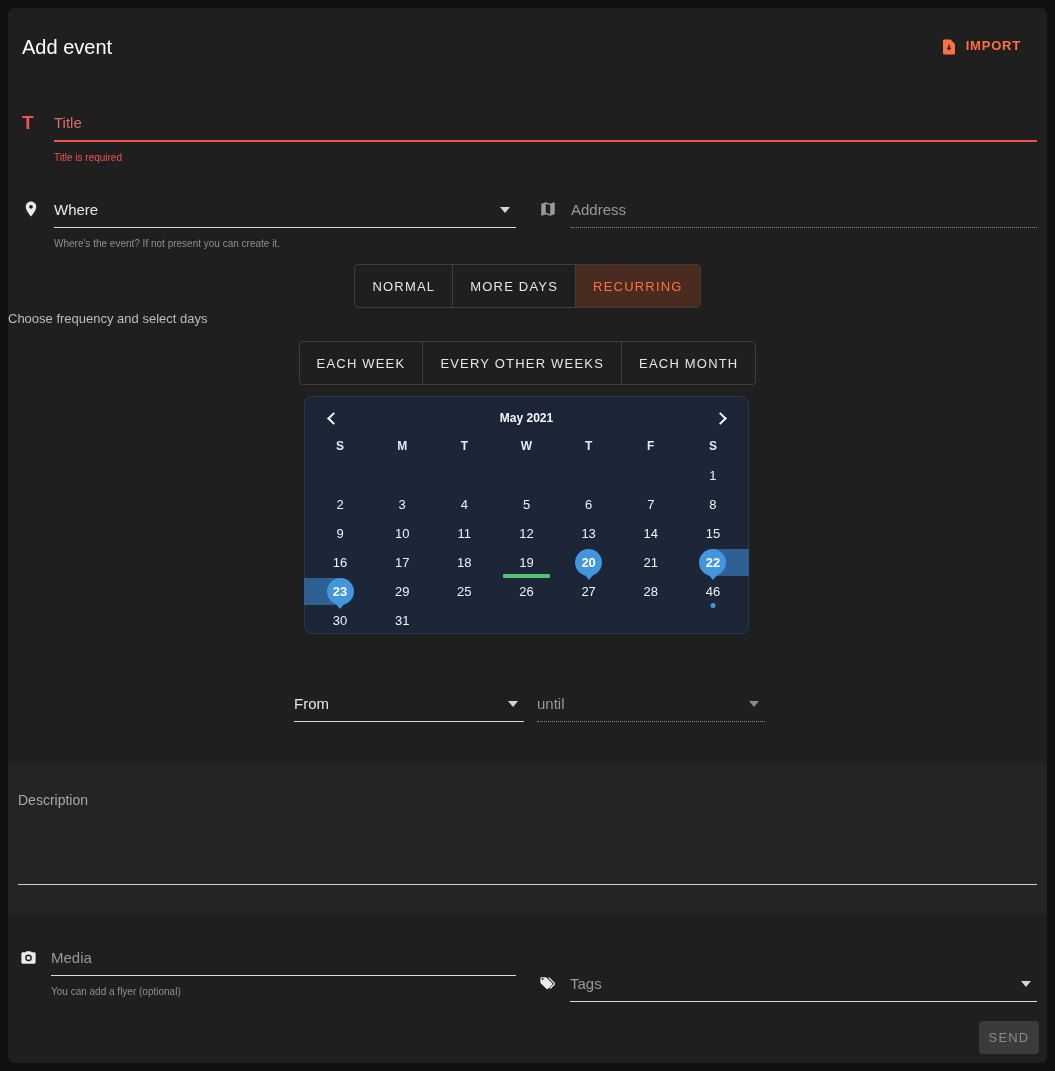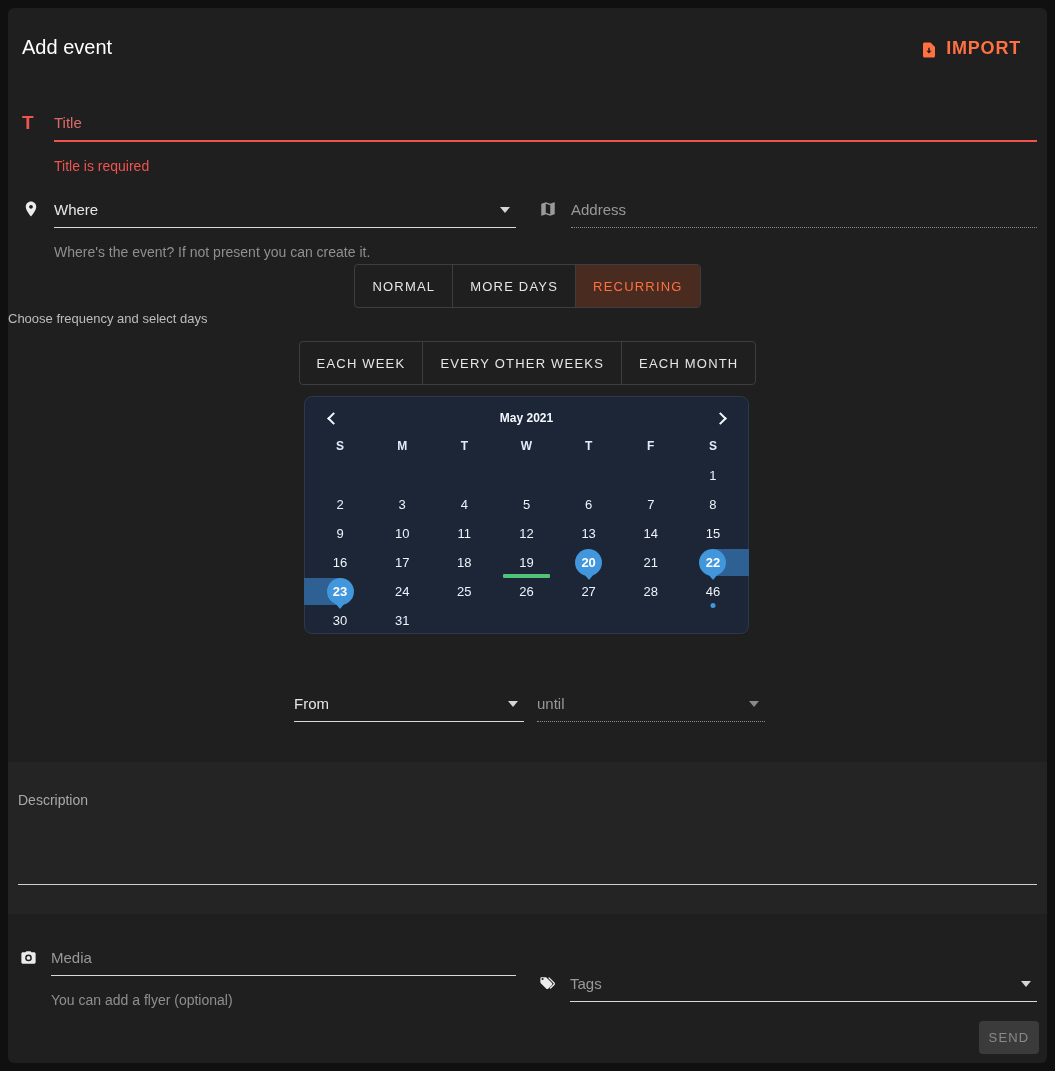--- a/index.html
+++ b/index.html
@@ -18,33 +18,33 @@
     --cal-bg:#1c2636;
     --cal-border:#2b3950;
     --cal-txt:#eef3fa;
   }
   *{box-sizing:border-box;margin:0;padding:0}
   html,body{width:1055px;height:1071px;overflow:hidden}
   body{background:var(--bg);font-family:"Liberation Sans",sans-serif;-webkit-font-smoothing:antialiased}
   .card{position:absolute;left:8px;top:8px;width:1039px;height:1055px;background:var(--card);border-radius:6px;overflow:hidden}
 
   .page-title{position:absolute;left:14px;top:28px;font-size:20px;font-weight:normal;color:#ffffff}
-  .import-btn{position:absolute;right:26px;top:30px;display:flex;align-items:flex-end;gap:8px;background:none;border:none;color:var(--orange);font-family:inherit;font-size:18px;font-weight:600;letter-spacing:.8px;cursor:pointer}
+  .import-btn{position:absolute;right:26px;top:30px;display:flex;align-items:flex-start;gap:8px;background:none;border:none;color:var(--orange);font-family:inherit;font-size:13px;font-weight:600;letter-spacing:.8px;cursor:pointer}
   .import-btn svg{display:block}
 
   
   .field{position:absolute;display:flex;align-items:flex-start}
   .ficon{width:24px;flex:0 0 24px;margin-top:2px;display:flex;justify-content:flex-start}
   .fbody{flex:1;margin-left:8px}
   .fvalue{display:flex;align-items:center;font-size:15px;color:var(--txt);padding:3px 0 9px 0}
   .fvalue .caret{margin-left:auto;margin-right:6px}
   .fline{height:0;border-bottom:1px solid #d9d9d9}
   .fline.red{border-bottom:2px solid var(--red)}
   .fline.dotted{border-bottom:1px dotted #8a8a8a}
-  .fhelp{font-size:14px;color:#8f8f8f;margin-top:16px}
+  .fhelp{font-size:10px;color:#8f8f8f;margin-top:10px}
   .fhelp.error{color:var(--red)}
   .placeholder{color:#989898}
   .red-ph{color:var(--red-soft)}
   .caret{width:0;height:0;border-left:5px solid transparent;border-right:5px solid transparent;border-top:6px solid #d5d5d5}
   .caret.dim{border-top-color:#8a8a8a}
 
   #f-title{left:14px;top:103px;right:10px}
   #f-title .t-icon{font-size:19px;font-weight:800;color:var(--red);line-height:19px}
   #f-where{left:14px;top:190px;width:494px}
   #f-address{left:531px;top:190px;width:498px}
@@ -253,21 +253,21 @@
         <div class="cell">
           <span class="num">21</span>
         </div>
         <div class="cell picked range-right">
           <span class="balloon">22</span>
         </div>
         <div class="cell picked range-left">
           <span class="balloon">23</span>
         </div>
         <div class="cell">
-          <span class="num">24</span>
+          <span class="num">29</span>
         </div>
         <div class="cell">
           <span class="num">25</span>
         </div>
         <div class="cell">
           <span class="num">26</span>
         </div>
         <div class="cell">
           <span class="num">27</span>
         </div>

